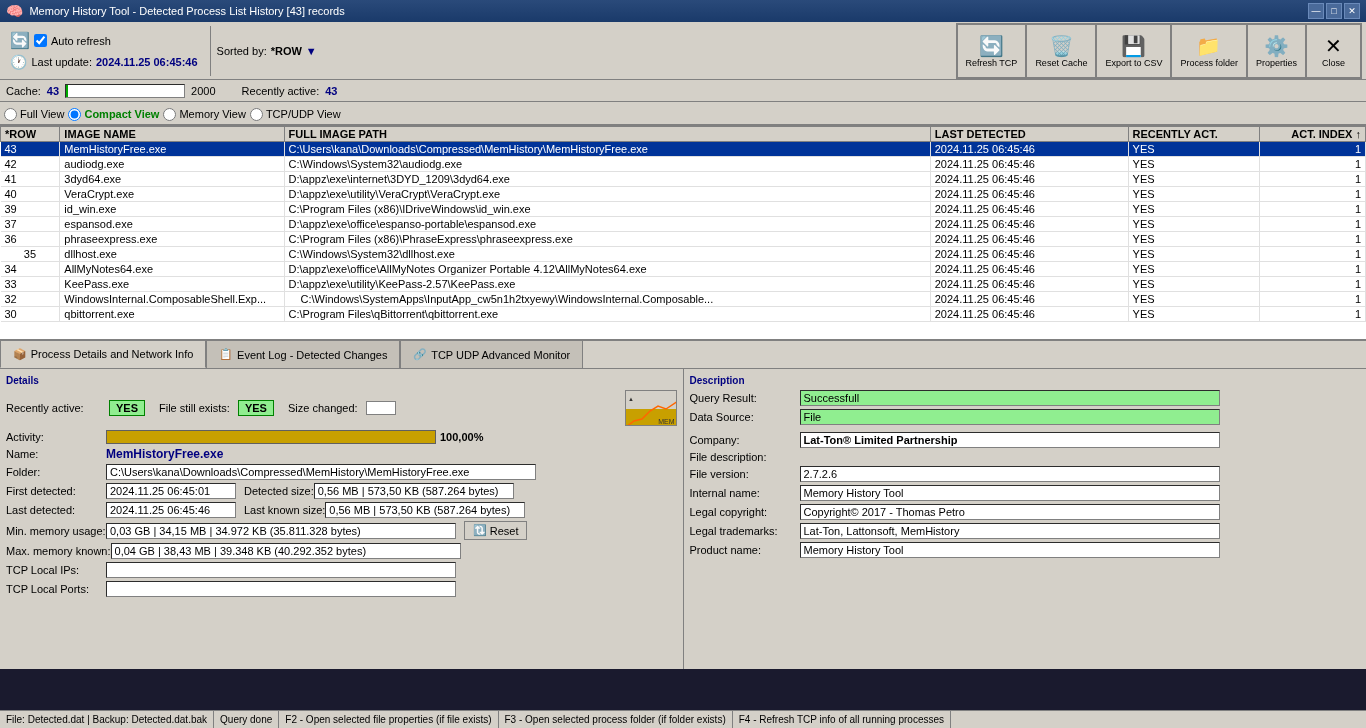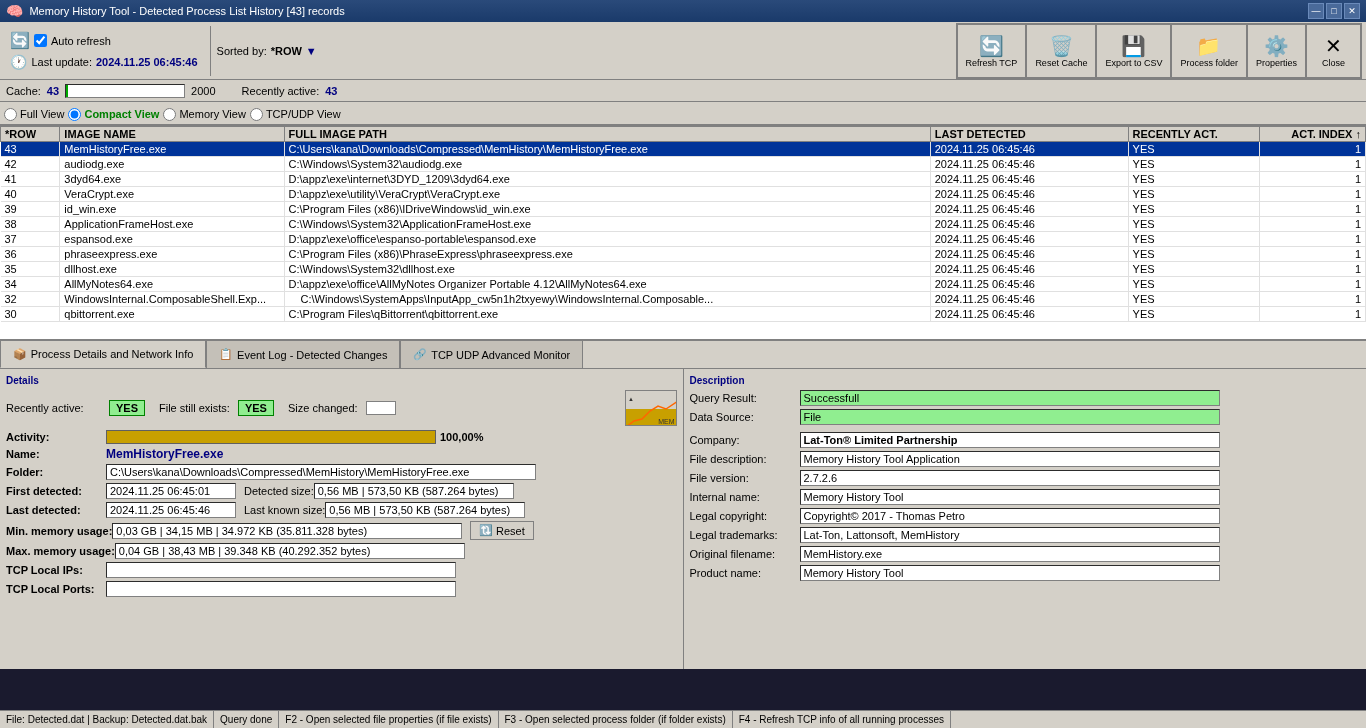--- a/index.html
+++ b/index.html
@@ -170,21 +170,21 @@
     }
     .detail-row {
       display: flex;
       align-items: center;
       margin-bottom: 3px;
       font-size: 11px;
     }
     .detail-label {
       min-width: 100px;
       color: #000;
-      font-weight: bold;
+      font-weight: normal;
     }
     .yes-badge {
       background: #90ee90;
       border: 1px solid #008000;
       padding: 1px 6px;
       font-weight: bold;
       font-size: 11px;
     }
     .size-changed-box {
       width: 30px;
@@ -380,55 +380,55 @@
         </tr>
         <tr>
           <td style="overflow: hidden; text-overflow: ellipsis;">39</td>
           <td style="overflow: hidden; text-overflow: ellipsis;">id_win.exe</td>
           <td style="max-width: 490px; overflow: hidden; text-overflow: ellipsis;">C:\Program Files (x86)\IDriveWindows\id_win.exe</td>
           <td style="overflow: hidden; text-overflow: ellipsis;">2024.11.25 06:45:46</td>
           <td style="overflow: hidden; text-overflow: ellipsis;">YES</td>
           <td style="overflow: hidden; text-overflow: ellipsis; text-align: right;">1</td>
         </tr>
         <tr>
-          <td style="overflow: hidden; text-overflow: ellipsis;">38</td>
-          <td style="overflow: hidden; text-overflow: ellipsis;">ApplicationFrameHost.exe</td>
-          <td style="max-width: 490px; overflow: hidden; text-overflow: ellipsis;">C:\Windows\System32\ApplicationFrameHost.exe</td>
-          <td style="overflow: hidden; text-overflow: ellipsis;">2024.11.25 06:45:46</td>
-          <td style="overflow: hidden; text-overflow: ellipsis;">YES</td>
-          <td style="overflow: hidden; text-overflow: ellipsis; text-align: right;">1</td>
-        </tr>
-        <tr>
           <td style="overflow: hidden; text-overflow: ellipsis;">37</td>
           <td style="overflow: hidden; text-overflow: ellipsis;">espansod.exe</td>
           <td style="max-width: 490px; overflow: hidden; text-overflow: ellipsis;">D:\appz\exe\office\espanso-portable\espansod.exe</td>
           <td style="overflow: hidden; text-overflow: ellipsis;">2024.11.25 06:45:46</td>
           <td style="overflow: hidden; text-overflow: ellipsis;">YES</td>
           <td style="overflow: hidden; text-overflow: ellipsis; text-align: right;">1</td>
         </tr>
         <tr>
           <td style="overflow: hidden; text-overflow: ellipsis;">36</td>
           <td style="overflow: hidden; text-overflow: ellipsis;">phraseexpress.exe</td>
           <td style="max-width: 490px; overflow: hidden; text-overflow: ellipsis;">C:\Program Files (x86)\PhraseExpress\phraseexpress.exe</td>
           <td style="overflow: hidden; text-overflow: ellipsis;">2024.11.25 06:45:46</td>
           <td style="overflow: hidden; text-overflow: ellipsis;">YES</td>
           <td style="overflow: hidden; text-overflow: ellipsis; text-align: right;">1</td>
         </tr>
         <tr>
-          <td style="overflow: hidden; text-overflow: ellipsis;">35</td>
+          <td style="overflow: hidden; text-overflow: ellipsis; text-align: center;">35</td>
           <td style="overflow: hidden; text-overflow: ellipsis;">dllhost.exe</td>
           <td style="max-width: 490px; overflow: hidden; text-overflow: ellipsis;">C:\Windows\System32\dllhost.exe</td>
           <td style="overflow: hidden; text-overflow: ellipsis;">2024.11.25 06:45:46</td>
           <td style="overflow: hidden; text-overflow: ellipsis;">YES</td>
           <td style="overflow: hidden; text-overflow: ellipsis; text-align: right;">1</td>
         </tr>
         <tr>
           <td style="overflow: hidden; text-overflow: ellipsis;">34</td>
           <td style="overflow: hidden; text-overflow: ellipsis;">AllMyNotes64.exe</td>
           <td style="max-width: 490px; overflow: hidden; text-overflow: ellipsis;">D:\appz\exe\office\AllMyNotes Organizer Portable 4.12\AllMyNotes64.exe</td>
+          <td style="overflow: hidden; text-overflow: ellipsis;">2024.11.25 06:45:46</td>
+          <td style="overflow: hidden; text-overflow: ellipsis;">YES</td>
+          <td style="overflow: hidden; text-overflow: ellipsis; text-align: right;">1</td>
+        </tr>
+        <tr>
+          <td style="overflow: hidden; text-overflow: ellipsis;">33</td>
+          <td style="overflow: hidden; text-overflow: ellipsis;">KeePass.exe</td>
+          <td style="max-width: 490px; overflow: hidden; text-overflow: ellipsis;">D:\appz\exe\utility\KeePass-2.57\KeePass.exe</td>
           <td style="overflow: hidden; text-overflow: ellipsis;">2024.11.25 06:45:46</td>
           <td style="overflow: hidden; text-overflow: ellipsis;">YES</td>
           <td style="overflow: hidden; text-overflow: ellipsis; text-align: right;">1</td>
         </tr>
         <tr>
           <td style="overflow: hidden; text-overflow: ellipsis;">32</td>
           <td style="overflow: hidden; text-overflow: ellipsis;">WindowsInternal.ComposableShell.Exp...</td>
           <td style="max-width: 490px; overflow: hidden; text-overflow: ellipsis; padding-left: 16px;">C:\Windows\SystemApps\InputApp_cw5n1h2txyewy\WindowsInternal.Composable...</td>
           <td style="overflow: hidden; text-overflow: ellipsis;">2024.11.25 06:45:46</td>
           <td style="overflow: hidden; text-overflow: ellipsis;">YES</td>
@@ -518,21 +518,21 @@
       <input type="text" class="field" style="width: 350px;" value="0,03 GB | 34,15 MB | 34.972 KB (35.811.328 bytes)">
       <div style="margin-left:8px;">
         <button class="reset-btn">
           <span>🔃</span>
           <span>Reset</span>
         </button>
       </div>
     </div>
 
     <div class="detail-row">
-      <span class="detail-label">Max. memory usage:</span>
+      <span class="detail-label">Max. memory known:</span>
       <input type="text" class="field" style="width: 350px;" value="0,04 GB | 38,43 MB | 39.348 KB (40.292.352 bytes)">
     </div>
 
     <div class="detail-row">
       <span class="detail-label">TCP Local IPs:</span>
       <input type="text" class="field" style="width: 350px;">
     </div>
 
     <div class="detail-row">
       <span class="detail-label">TCP Local Ports:</span>
@@ -555,21 +555,20 @@
 
     <div style="height:4px;"></div>
 
     <div class="desc-row">
       <span class="desc-label">Company:</span>
       <input type="text" class="field" style="width: 420px; font-weight: bold;" value="Lat-Ton® Limited Partnership">
     </div>
 
     <div class="desc-row">
       <span class="desc-label">File description:</span>
-      <input type="text" class="field" style="width: 420px;" value="Memory History Tool Application">
     </div>
 
     <div class="desc-row">
       <span class="desc-label">File version:</span>
       <input type="text" class="field" style="width: 420px;" value="2.7.2.6">
     </div>
 
     <div class="desc-row">
       <span class="desc-label">Internal name:</span>
       <input type="text" class="field" style="width: 420px;" value="Memory History Tool">
@@ -578,24 +577,20 @@
     <div class="desc-row">
       <span class="desc-label">Legal copyright:</span>
       <input type="text" class="field" style="width: 420px;" value="Copyright© 2017 - Thomas Petro">
     </div>
 
     <div class="desc-row">
       <span class="desc-label">Legal trademarks:</span>
       <input type="text" class="field" style="width: 420px;" value="Lat-Ton, Lattonsoft, MemHistory">
     </div>
 
-    <div class="desc-row">
-      <span class="desc-label">Original filename:</span>
-      <input type="text" class="field" style="width: 420px;" value="MemHistory.exe">
-    </div>
 
     <div class="desc-row">
       <span class="desc-label">Product name:</span>
       <input type="text" class="field" style="width: 420px;" value="Memory History Tool">
     </div>
   </div>
 </div>
 
 <div id="statusbar">
   <div class="status-seg">File: Detected.dat | Backup: Detected.dat.bak</div>

